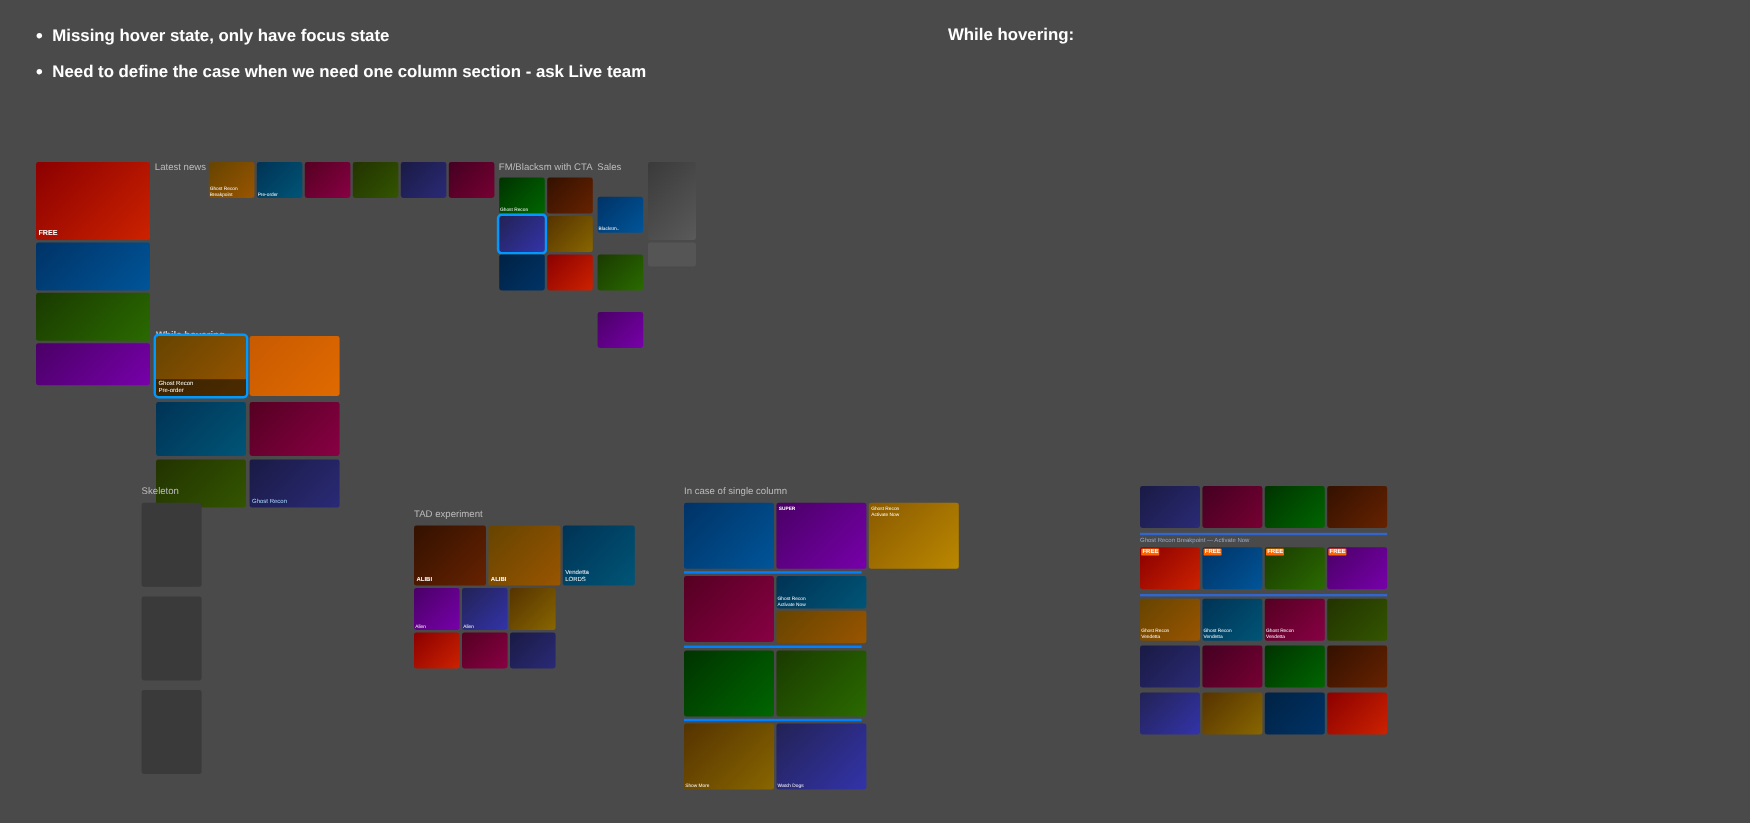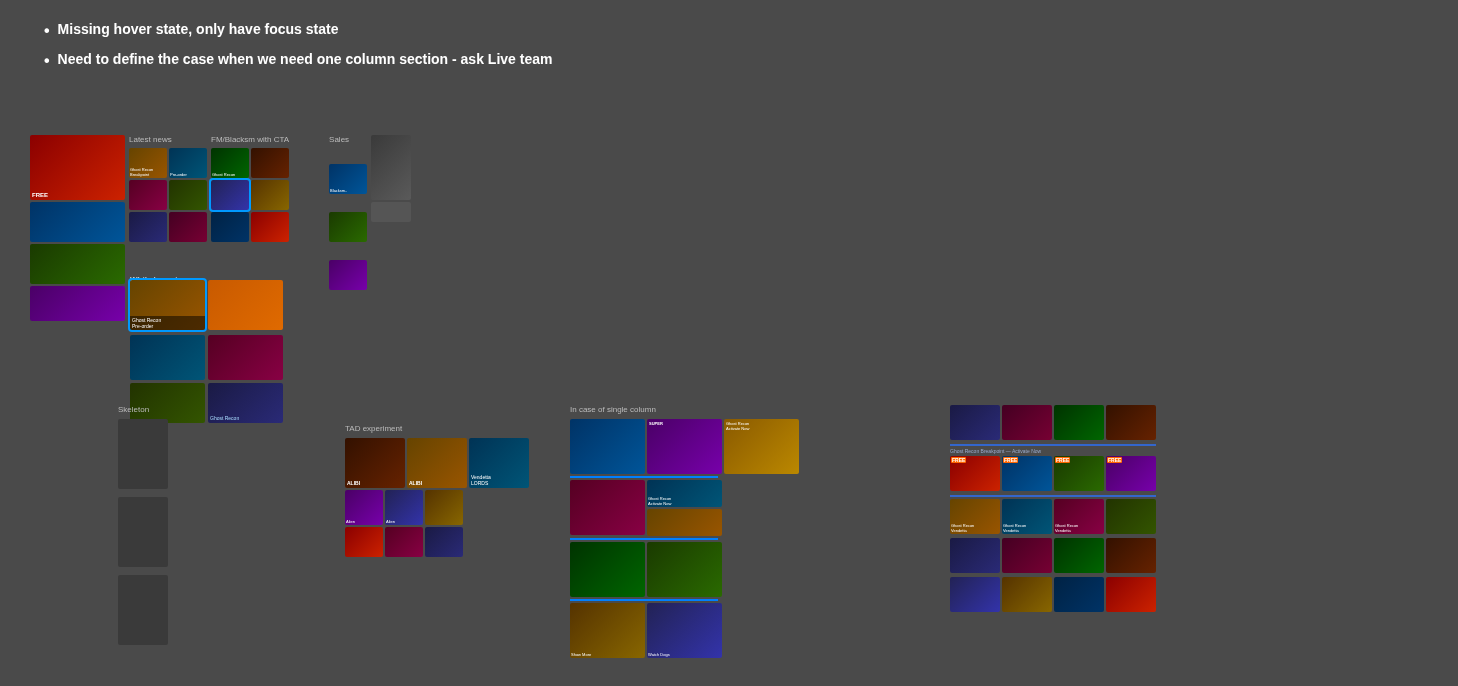--- a/index.html
+++ b/index.html
@@ -10,21 +10,21 @@
       font-size: 13px;
       width: 1458px;
       min-height: 686px;
       overflow: hidden;
       position: relative;
     }
 
     .main-container {
       display: flex;
       width: 100%;
-      padding: 20px 44px;
+      padding: 20px 30px;
     }
 
     .left-panel {
       width: 740px;
       flex-shrink: 0;
     }
 
     .right-panel {
       flex: 1;
       padding-left: 20px;
@@ -109,36 +109,37 @@
       <li>
         <span>Missing hover state, only have focus state</span>
       </li>
       <li>
         <span>Need to define the case when we need one column section - ask Live team</span>
       </li>
     </ul>
   </div>
 
   <div class="right-panel">
+    <h3>While hovering:</h3>
   </div>
 </div>
 
 <div style="position:absolute; top:135px; left:30px; display:flex; gap:4px;">
 
   <div style="display:flex; flex-direction:column; gap:2px;">
 
     <div class="mockup-img g1" style="width:95px; height:65px;">
       <span style="font-size:6px; color:white; position:absolute; bottom:2px; left:2px; font-weight:bold;">FREE</span>
     </div>
     <div class="mockup-img g2" style="width:95px; height:40px;"></div>
     <div class="mockup-img g3" style="width:95px; height:40px;"></div>
     <div class="mockup-img g4" style="width:95px; height:35px;"></div>
   </div>
 
-  <div style="display:flex; flex-direction:column; gap:2px;">
+  <div style="display:flex; flex-direction:row; gap:2px;">
     <div class="col-header">Latest news</div>
     <div style="display:flex; gap:2px;">
       <div class="mockup-img g5" style="width:38px; height:30px;">
         <span style="font-size:4px; color:white; position:absolute; bottom:1px; left:1px; line-height:1.1;">Ghost Recon<br>Breakpoint</span>
       </div>
       <div class="mockup-img g6" style="width:38px; height:30px;">
         <span style="font-size:4px; color:white; position:absolute; bottom:1px; left:1px;">Pre-order</span>
       </div>
     </div>
     <div style="display:flex; gap:2px;">
@@ -162,21 +163,21 @@
     <div style="display:flex; gap:2px;">
       <div class="mockup-img g13 hover-highlight" style="width:38px; height:30px;"></div>
       <div class="mockup-img g14" style="width:38px; height:30px;"></div>
     </div>
     <div style="display:flex; gap:2px;">
       <div class="mockup-img g15" style="width:38px; height:30px;"></div>
       <div class="mockup-img g1" style="width:38px; height:30px;"></div>
     </div>
   </div>
 
-  <div style="display:flex; flex-direction:column; gap:18px;margin-left:36px;">
+  <div style="display:flex; flex-direction:column; gap:18px;">
     <div class="col-header">Sales</div>
     <div style="display:flex; gap:2px;">
       <div class="mockup-img g2" style="width:38px; height:30px;">
         <span style="font-size:4px; color:white; position:absolute; bottom:1px; left:1px;">Blacksm..</span>
       </div>
     </div>
     <div style="display:flex; gap:2px;">
       <div class="mockup-img g3" style="width:38px; height:30px;"></div>
     </div>
     <div style="display:flex; gap:2px;">

